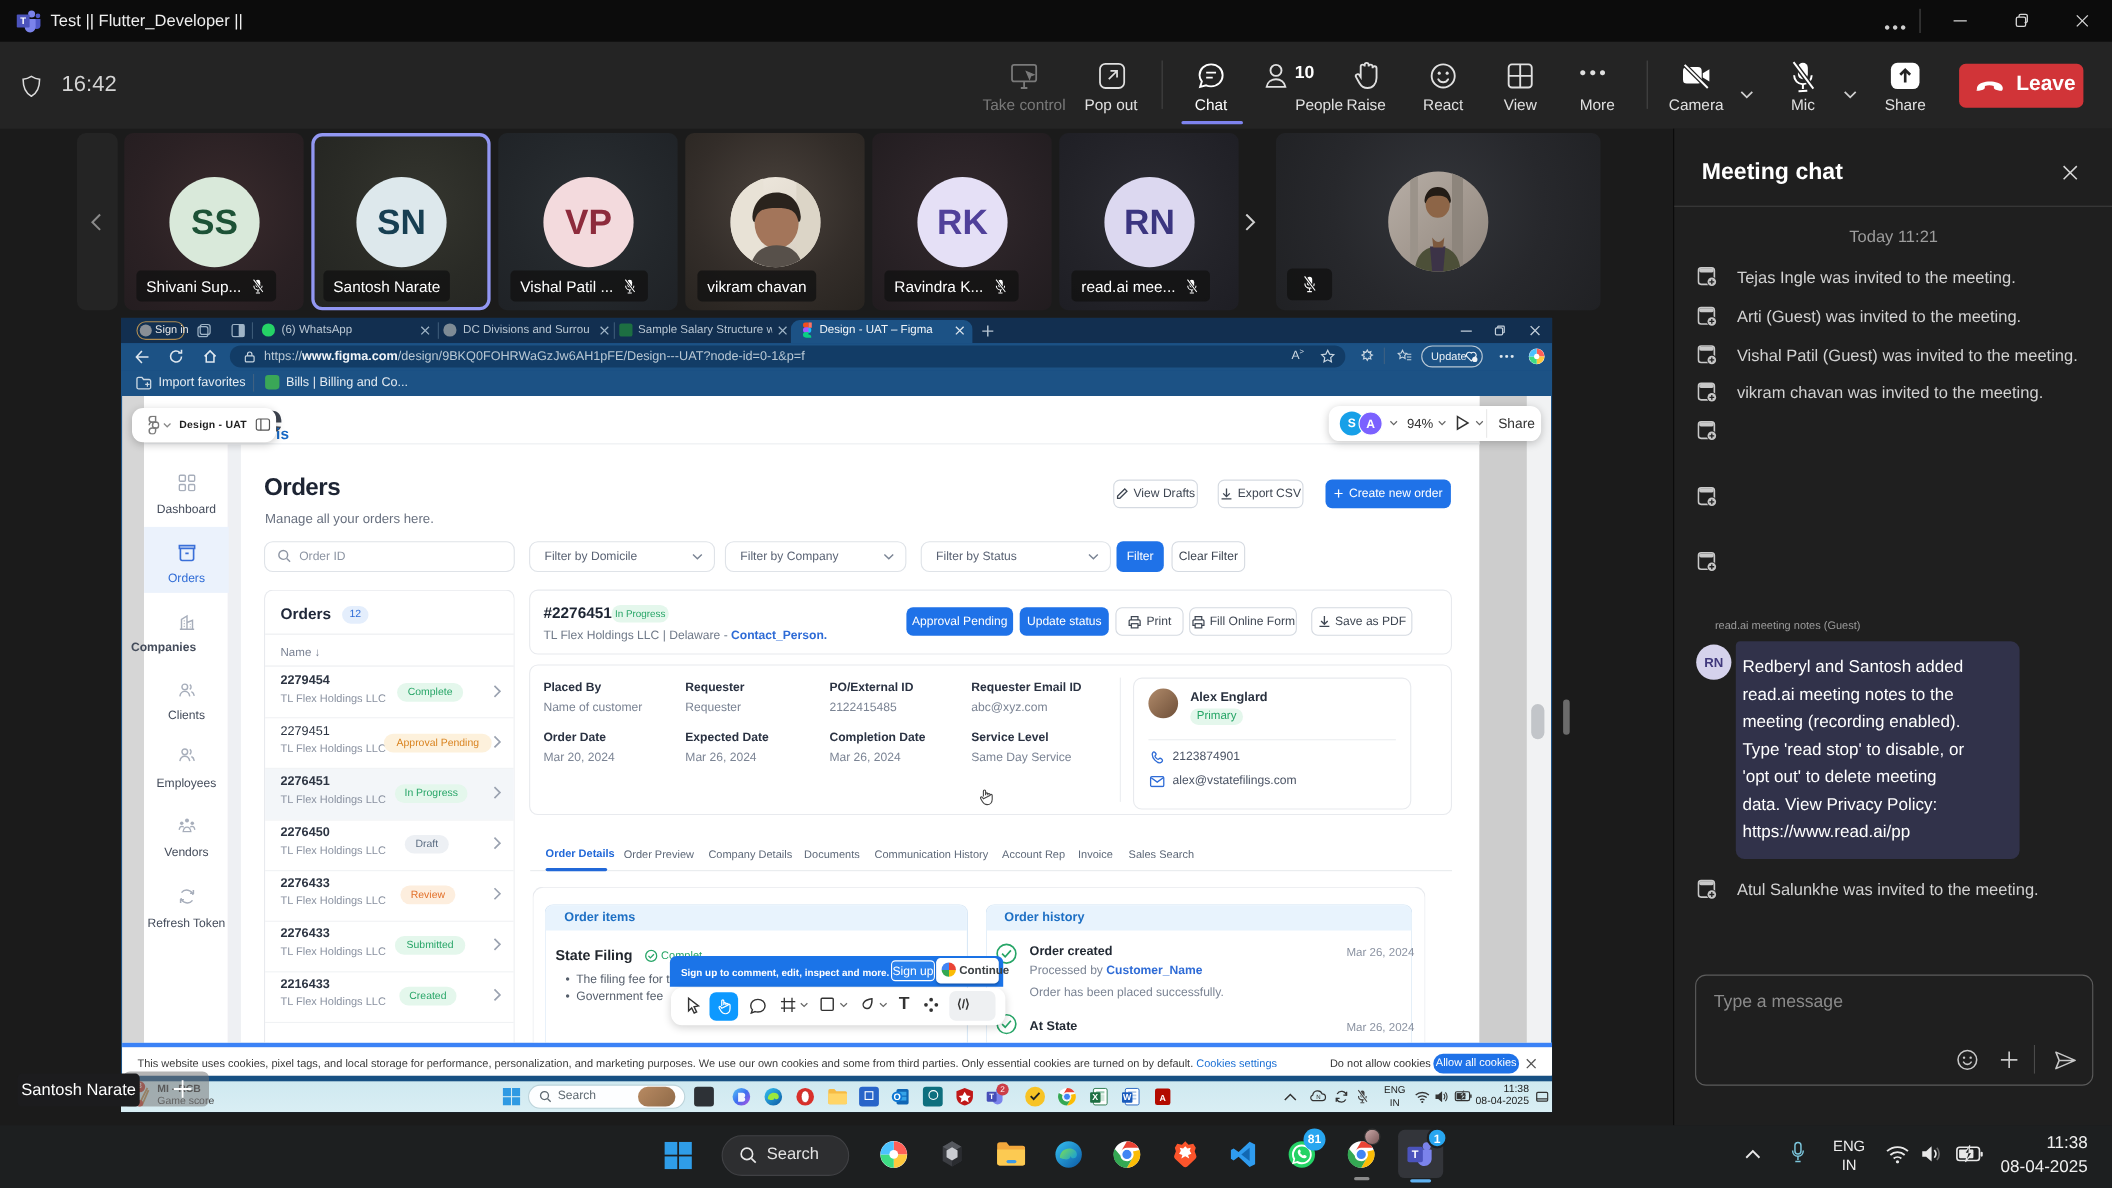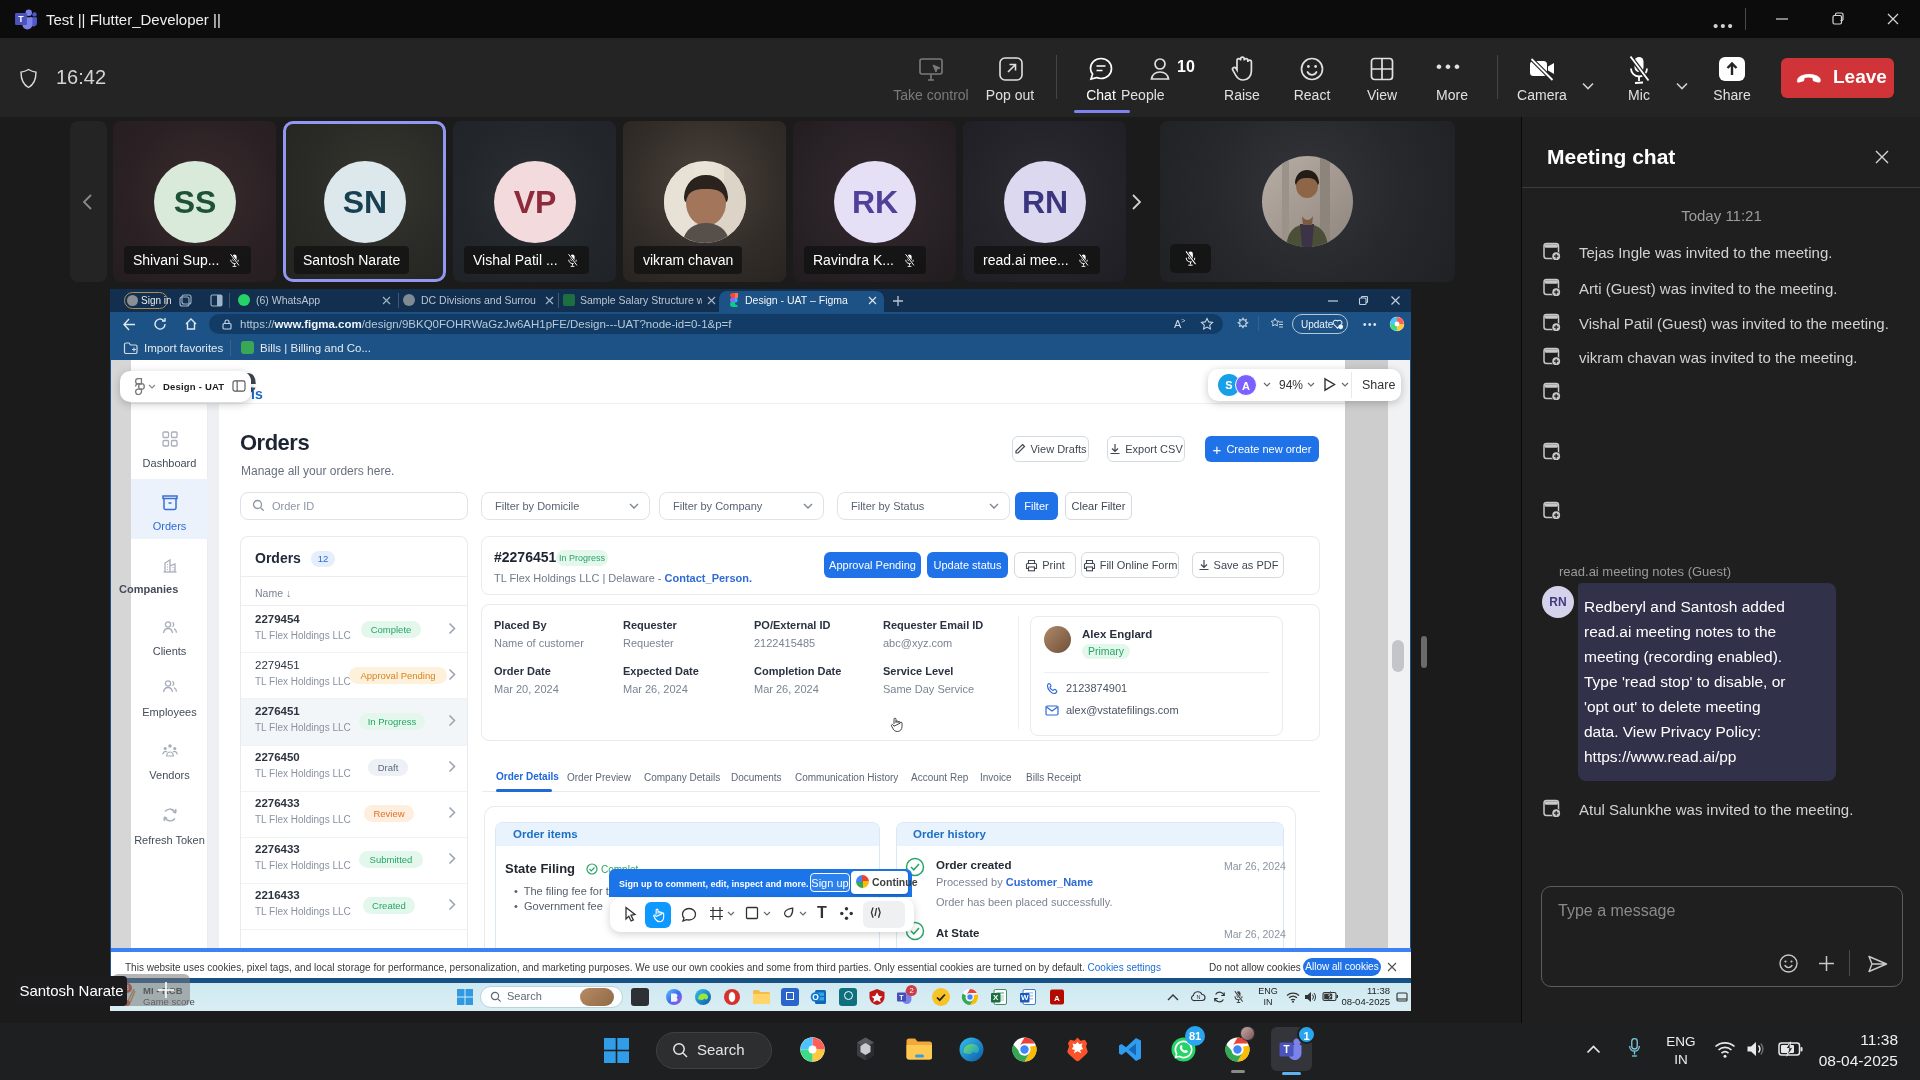--- a/index.html
+++ b/index.html
@@ -86,21 +86,21 @@
         <path d="M10.5 12h9M10.5 16.5h6" stroke="#fff" stroke-width="1.6"></path>
       </svg>
     <div class="abs" style="left:1051px;top:49px;width:100px;text-align:center;color:#fff;font-size:14px;">Chat</div>
     <div class="abs" style="left:1074px;top:72px;width:56px;height:3px;border-radius:2px;background:#7e83ee;"></div>
 
     <svg class="abs" style="left:1146px;top:16px" width="30" height="30" viewBox="0 0 30 30">
         <circle cx="14" cy="10" r="5" fill="none" stroke="#e0e0e0" stroke-width="1.7"></circle>
         <path d="M5.5 25c.8-4.4 4.3-7 8.5-7s7.7 2.6 8.5 7z" fill="none" stroke="#e0e0e0" stroke-width="1.7"></path>
       </svg>
     <div class="abs" style="left:1177px;top:20px;font-size:16px;font-weight:bold;color:#fff;">10</div>
-    <div class="abs" style="left:1121px;top:49px;width:100px;text-align:left;color:#e0e0e0;font-size:14px;">People</div>
+    <div class="abs" style="left:1121px;top:49px;width:100px;text-align:right;color:#e0e0e0;font-size:14px;">People</div>
 
     <svg class="abs" style="left:1227px;top:15px" width="30" height="32" viewBox="0 0 30 32">
         <path d="M10 15V7.5a1.8 1.8 0 013.6 0V6a1.8 1.8 0 013.6 0v1.5a1.8 1.8 0 013.6 0V9a1.8 1.8 0 013.6 0v9c0 5-3.3 9-8.2 9-4 0-5.8-1.8-7.4-4.6l-3-5.3c-.5-.9-.3-1.9.5-2.4.9-.6 2-.3 2.6.6l1.1 1.7z" fill="none" stroke="#e0e0e0" stroke-width="1.7"></path>
       </svg>
     <div class="abs" style="left:1192px;top:49px;width:100px;text-align:center;color:#e0e0e0;font-size:14px;">Raise</div>
 
     <svg class="abs" style="left:1297px;top:16px" width="30" height="30" viewBox="0 0 30 30">
         <circle cx="15" cy="15" r="10.5" fill="none" stroke="#e0e0e0" stroke-width="1.7"></circle>
         <circle cx="11.4" cy="12.5" r="1.4" fill="#e0e0e0"></circle>
         <circle cx="18.6" cy="12.5" r="1.4" fill="#e0e0e0"></circle>
@@ -582,21 +582,21 @@
           <path d="M5 8V3.2a1 1 0 012 0V7m0-1.2a1 1 0 012 0V7m0-.6a1 1 0 012 0v.8m0 0a1 1 0 012 0v3.3c0 2.8-1.8 5-4.6 5-2.2 0-3.3-1-4.2-2.6l-1.7-3c-.3-.5-.1-1 .3-1.3.5-.3 1.1-.1 1.4.4l.8 1.2z" fill="#fff" stroke="#444" stroke-width="1"></path>
         </svg>
 
       <div class="abs" style="left:385px;top:411px;font-size:10px;font-weight:bold;color:#2168d8;">Order Details</div>
       <div class="abs" style="left:456px;top:412px;font-size:10px;color:#5d6878;">Order Preview</div>
       <div class="abs" style="left:533px;top:412px;font-size:10px;color:#5d6878;">Company Details</div>
       <div class="abs" style="left:620px;top:412px;font-size:10px;color:#5d6878;">Documents</div>
       <div class="abs" style="left:684px;top:412px;font-size:10px;color:#5d6878;">Communication History</div>
       <div class="abs" style="left:800px;top:412px;font-size:10px;color:#5d6878;">Account Rep</div>
       <div class="abs" style="left:869px;top:412px;font-size:10px;color:#5d6878;">Invoice</div>
-      <div class="abs" style="left:915px;top:412px;font-size:10px;color:#5d6878;">Bills Receipt</div>
+      <div class="abs" style="left:915px;top:412px;font-size:10px;color:#5d6878;">Sales Search</div>
       <div class="abs" style="left:371px;top:431px;width:838px;height:1px;background:#e8ebee;"></div>
       <div class="abs" style="left:385px;top:429px;width:56px;height:3px;background:#2168d8;border-radius:2px;"></div>
 
       <div class="card" style="left:373px;top:446px;width:812px;height:142px;border-radius:10px 10px 0 0;border-bottom:none;"></div>
 
       <div class="card" style="left:384px;top:462px;width:385px;height:126px;border-color:#d9e8f6;border-bottom:none;border-radius:8px 8px 0 0;"></div>
       <div class="abs" style="left:385px;top:463px;width:383px;height:23px;background:#e8f3fd;border-radius:7px 7px 0 0;"></div>
       <div class="abs" style="left:402px;top:468px;font-size:11.5px;font-weight:bold;color:#1d6fc4;">Order items</div>
       <div class="abs" style="left:394px;top:501px;font-size:13px;font-weight:bold;color:#23282f;">State Filing</div>
       <svg class="abs" style="left:475px;top:503px" width="12" height="12" viewBox="0 0 12 12">
@@ -926,21 +926,21 @@
         <circle cx="13.2" cy="14.2" r="3.9" fill="#c8c8c8"></circle>
         <path d="M13.2 12v4.4M11 14.2h4.4" stroke="#1f1f1f" stroke-width="1.2"></path>
       </svg>
     <svg class="sysico" style="top:384px;" viewBox="0 0 19 20">
         <rect x="1" y="1.5" width="14.5" height="15" rx="2.5" fill="none" stroke="#c8c8c8" stroke-width="1.5"></rect>
         <rect x="1.7" y="2.2" width="13.2" height="3.6" rx="1.6" fill="#c8c8c8"></rect>
         <circle cx="13.2" cy="14.2" r="4.6" fill="#1f1f1f"></circle>
         <circle cx="13.2" cy="14.2" r="3.9" fill="#c8c8c8"></circle>
         <path d="M13.2 12v4.4M11 14.2h4.4" stroke="#1f1f1f" stroke-width="1.2"></path>
       </svg>
-    <div class="abs" style="left:37px;top:447px;font-size:13px;color:#9a9a9a;">read.ai meeting notes (Guest)</div>
+    <div class="abs" style="left:37px;top:447px;font-size:10px;color:#9a9a9a;">read.ai meeting notes (Guest)</div>
     <div class="abs" style="left:20px;top:469px;width:32px;height:32px;border-radius:50%;background:#d5d2ec;color:#41397d;font-size:12px;font-weight:bold;text-align:center;line-height:32px;">RN</div>
     <div class="abs" style="left:56px;top:466px;width:258px;height:198px;background:#31324a;border-radius:4px 8px 8px 8px;"></div>
     <div class="abs" style="left:62px;top:477px;width:250px;font-size:15.5px;color:#fff;line-height:25px;white-space:nowrap;">Redberyl and Santosh added<br>read.ai meeting notes to the<br>meeting (recording enabled).<br>Type 'read stop' to disable, or<br>'opt out' to delete meeting<br>data. View Privacy Policy:<br>https://www.read.ai/pp</div>
     <svg class="sysico" style="top:682px;" viewBox="0 0 19 20">
         <rect x="1" y="1.5" width="14.5" height="15" rx="2.5" fill="none" stroke="#c8c8c8" stroke-width="1.5"></rect>
         <rect x="1.7" y="2.2" width="13.2" height="3.6" rx="1.6" fill="#c8c8c8"></rect>
         <circle cx="13.2" cy="14.2" r="4.6" fill="#1f1f1f"></circle>
         <circle cx="13.2" cy="14.2" r="3.9" fill="#c8c8c8"></circle>
         <path d="M13.2 12v4.4M11 14.2h4.4" stroke="#1f1f1f" stroke-width="1.2"></path>
       </svg>

